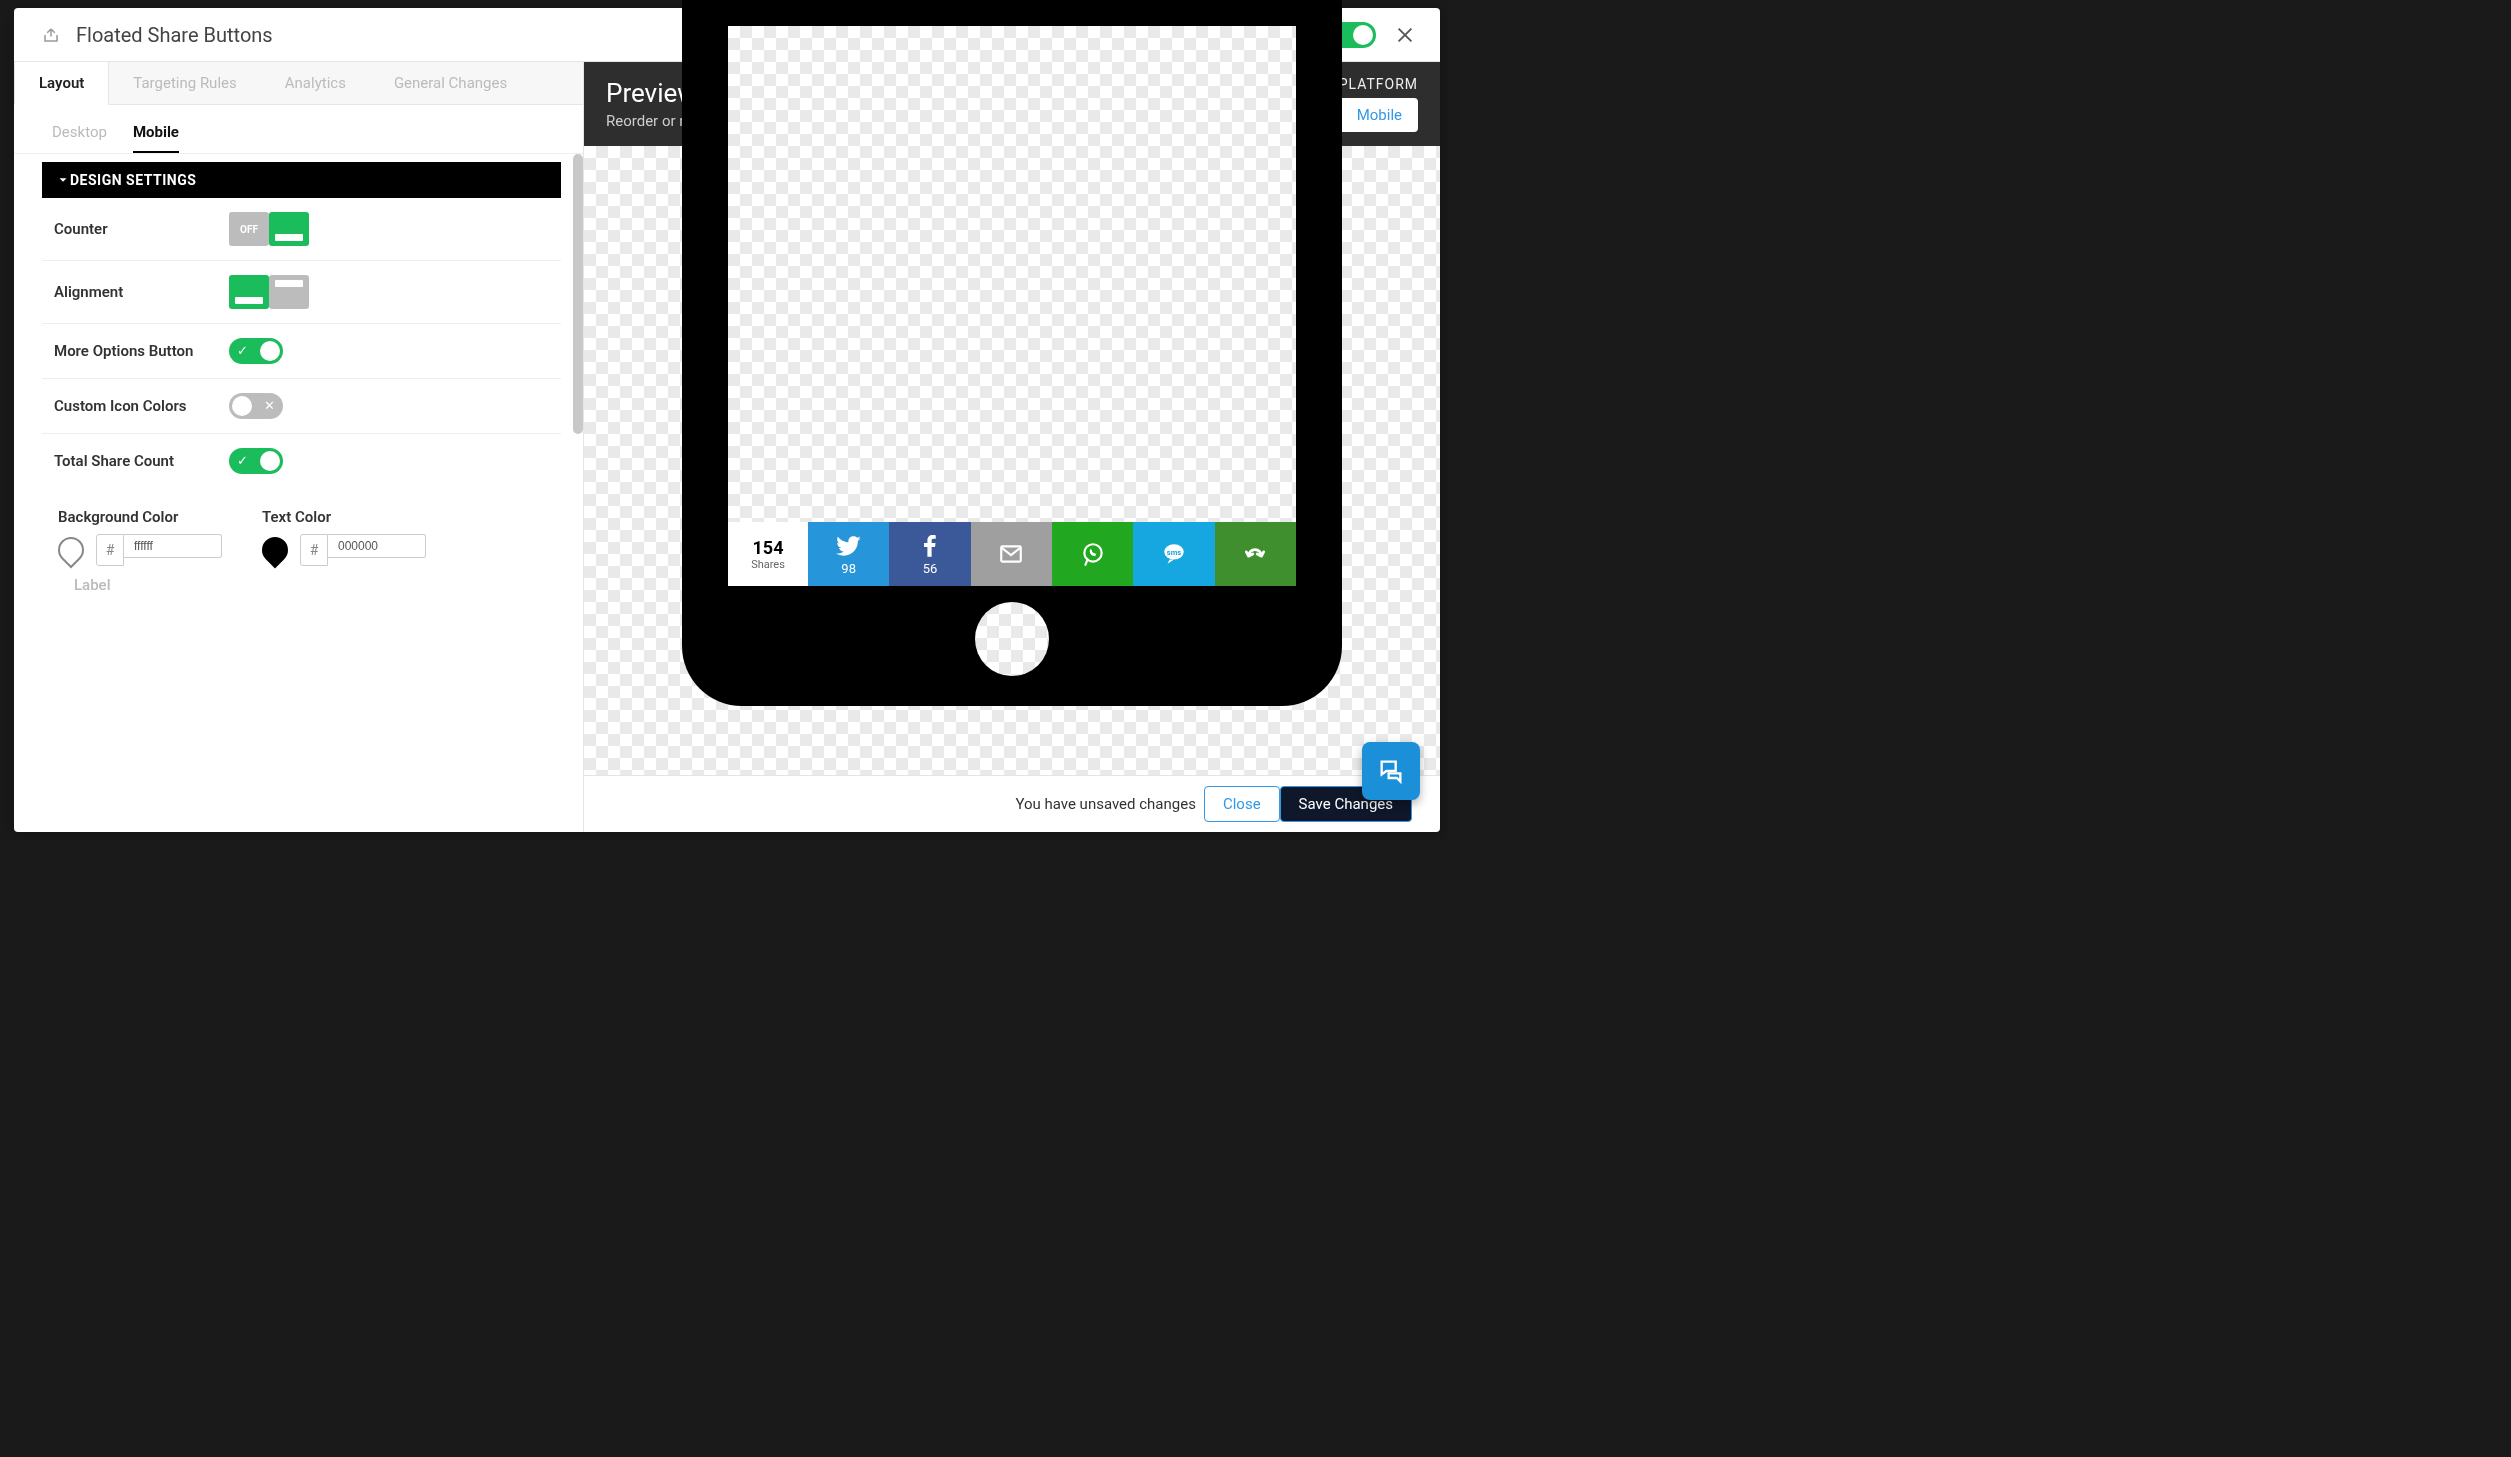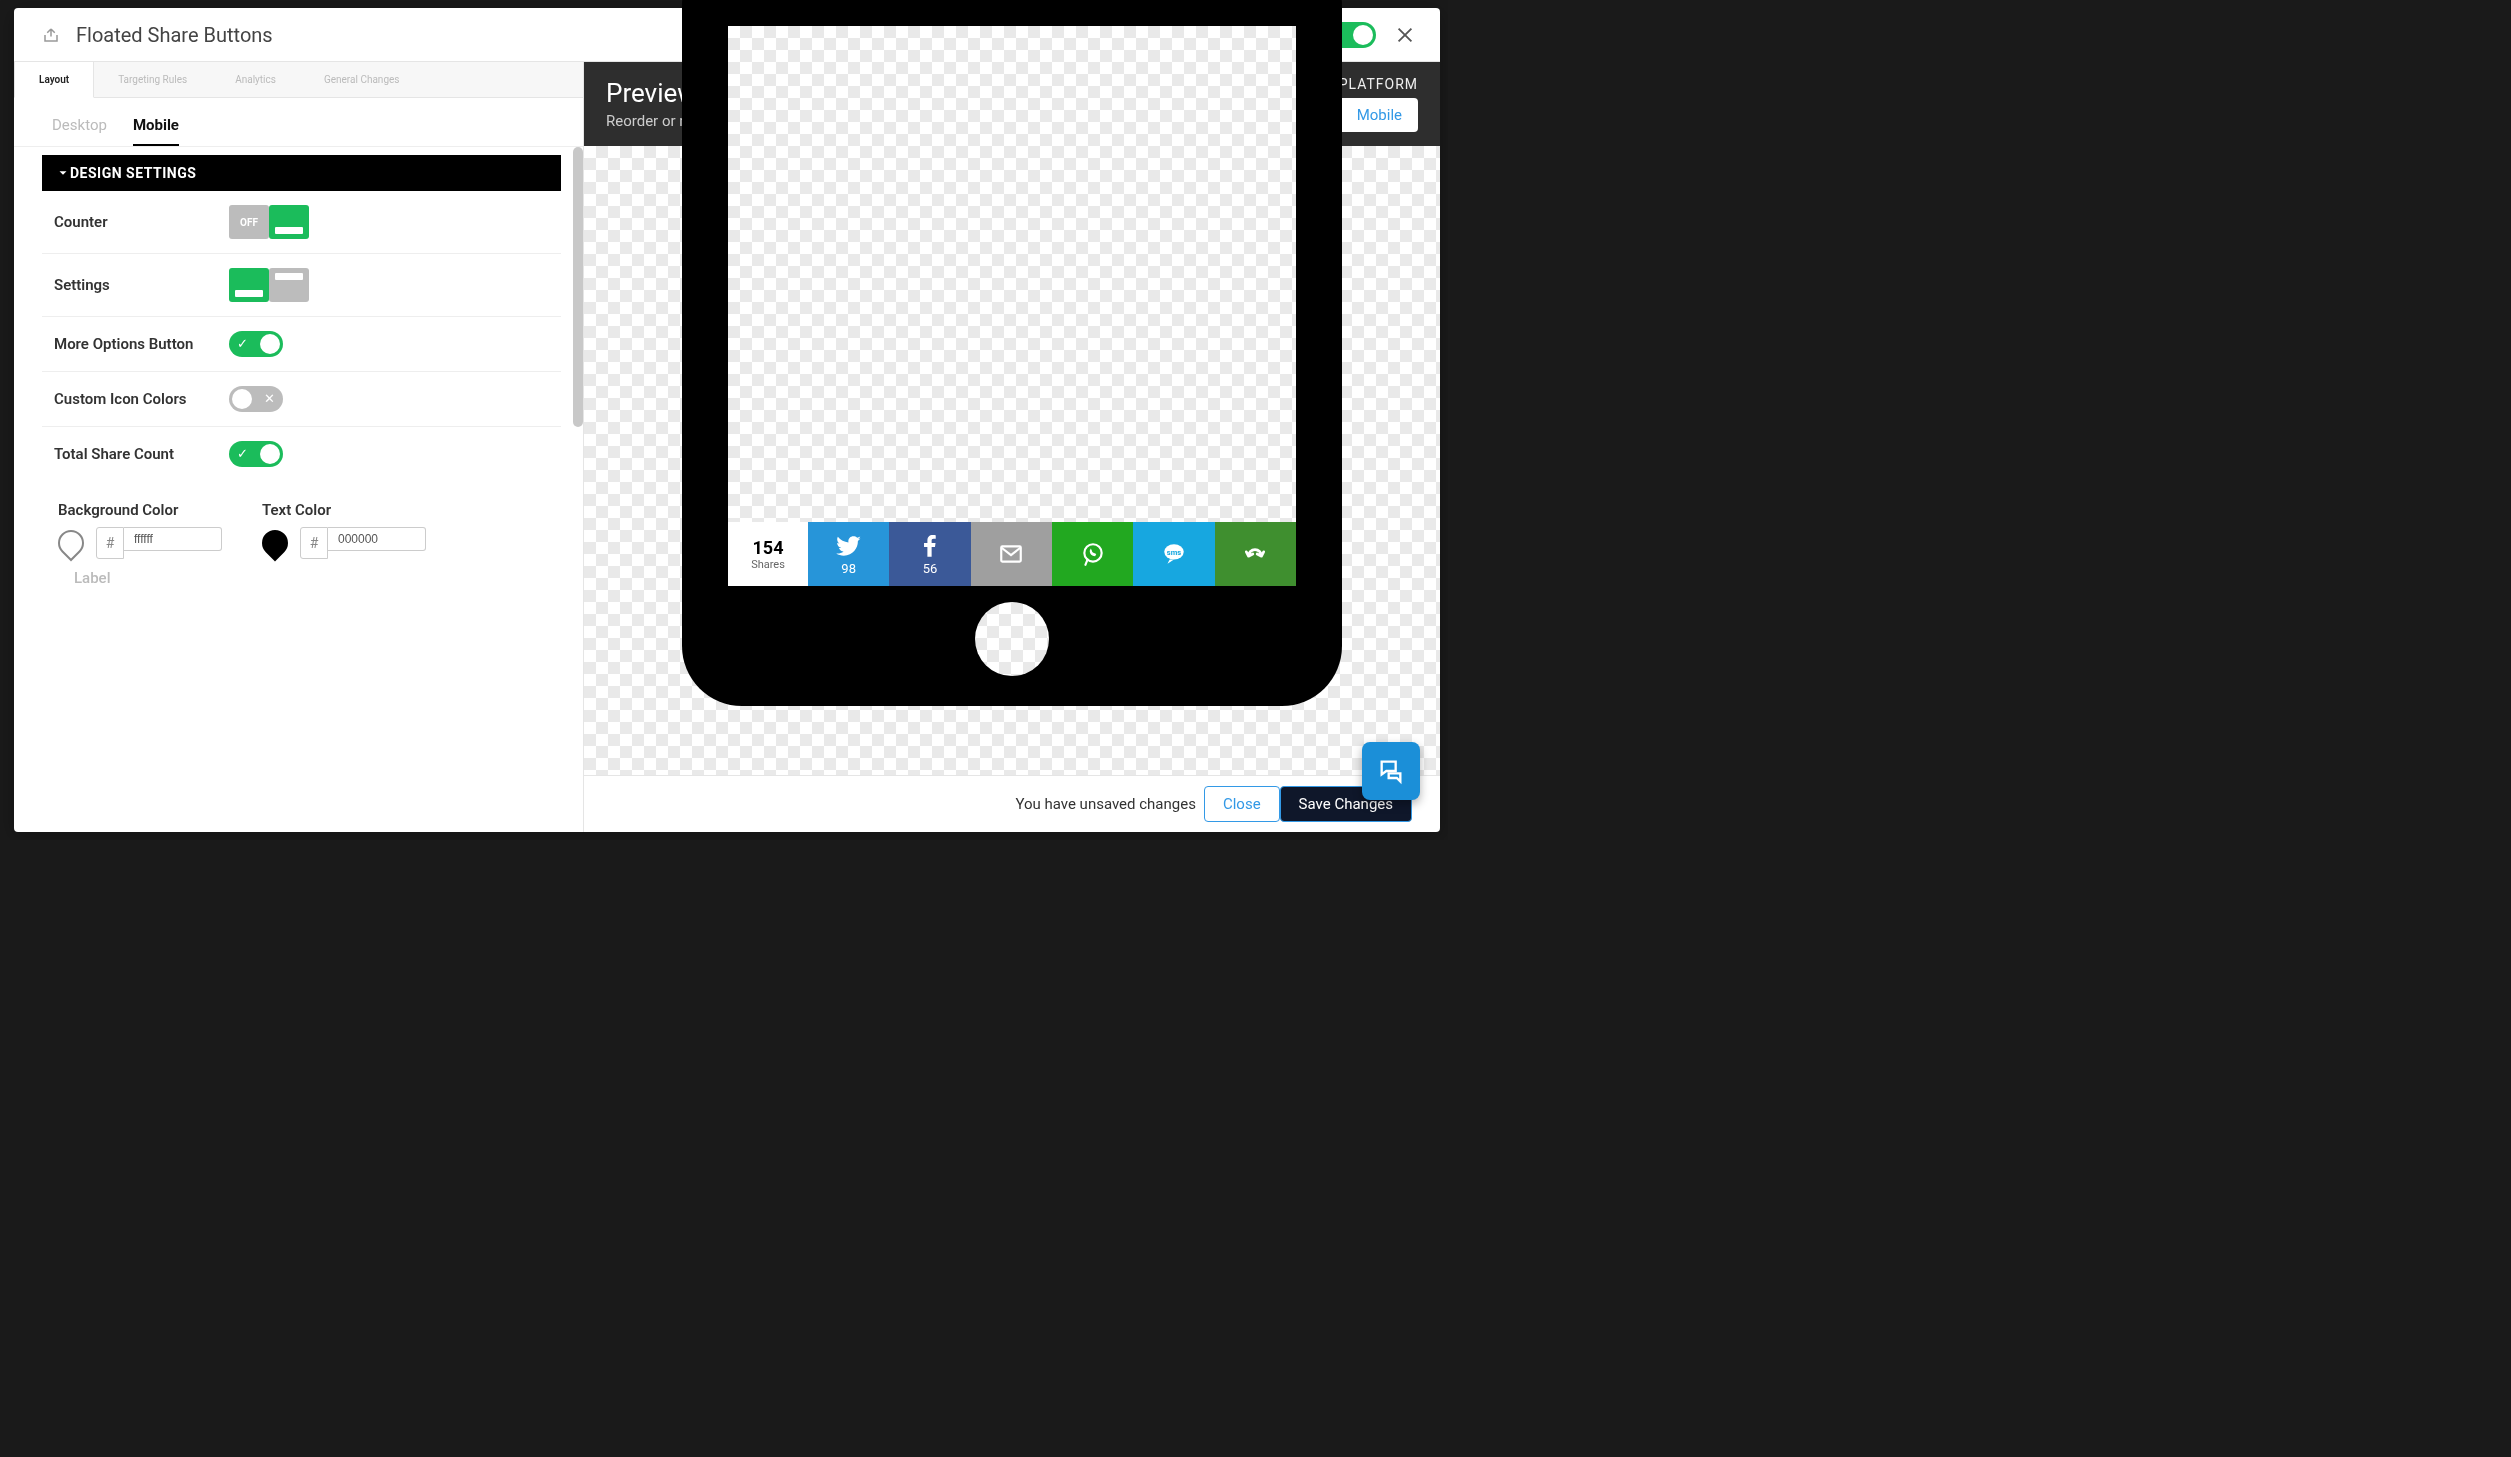--- a/index.html
+++ b/index.html
@@ -9,21 +9,21 @@
 .share-out-icon { width: 18px; height: 18px; margin-right: 16px; color: #999; }
 .modal-title { font-size: 20px; font-weight: 400; color: #444; flex: 1; }
 .enable-toggle { width: 56px; height: 26px; background: #1bbc5b; border-radius: 13px; position: relative; margin-right: 18px; display:flex; align-items:center; }
 .enable-toggle .check { position:absolute; left:8px; color:#fff; font-size:14px; }
 .enable-toggle .knob { width: 20px; height: 20px; background: #fff; border-radius: 50%; position: absolute; right: 3px; }
 .close-x { width: 22px; height: 22px; color: #555; cursor: pointer; }
 .modal-body { flex: 1; display: flex; min-height: 0; }
 
 .left-col { width: 570px; display: flex; flex-direction: column; border-right: 1px solid #e5e5e5; }
 .tabs { display: flex; border-bottom: 1px solid #e5e5e5; background:#f7f7f7; }
-.tab { padding: 12px 24px; font-size: 10px; color: #bbb; cursor: pointer; }
+.tab { padding: 12px 24px; font-size: 15px; color: #bbb; cursor: pointer; }
 .tab.active { color: #222; background: #fff; border: 1px solid #e5e5e5; border-bottom: 1px solid #fff; margin-bottom:-1px; border-top:none; font-weight:600; }
 .subtabs { display: flex; padding: 10px 24px 0 38px; gap: 26px; border-bottom: 1px solid #eee; }
 .subtab { padding: 8px 0 10px 0; font-size: 15px; color: #bbb; cursor: pointer; }
 .subtab.active { color: #111; font-weight: 700; border-bottom: 2px solid #000; }
 .settings-scroll { flex:1; overflow:hidden; position:relative; }
 .settings-scroll::after { content:""; position:absolute; top:0; right:0; width:10px; height:280px; background:#c8c8c8; border-radius:5px; }
 .settings { padding: 0 22px 0 28px; }
 .section-hdr { background: #000; color: #fff; padding: 10px 14px; font-size: 14px; font-weight: 700; letter-spacing: .5px; display:flex; align-items:center; margin-top:8px;}
 .chev { width:14px; height:14px; }
 .row { display: flex; align-items: center; padding: 14px 12px; border-bottom: 1px solid #eee; }
@@ -133,21 +133,21 @@
             <div class="opt-box">
                   <span>OFF</span>
                 </div>
             <div class="opt-box green">
                   <span class="bar-bot"></span>
                 </div>
           </div>
         </div>
 
         <div class="row">
-          <div class="row-label">Settings</div>
+          <div class="row-label">Alignment</div>
           <div class="opt-group">
             <div class="opt-box green">
                   <span class="bar-bot"></span>
                 </div>
             <div class="opt-box">
                   <span class="bar-top"></span>
                 </div>
           </div>
         </div>
 

